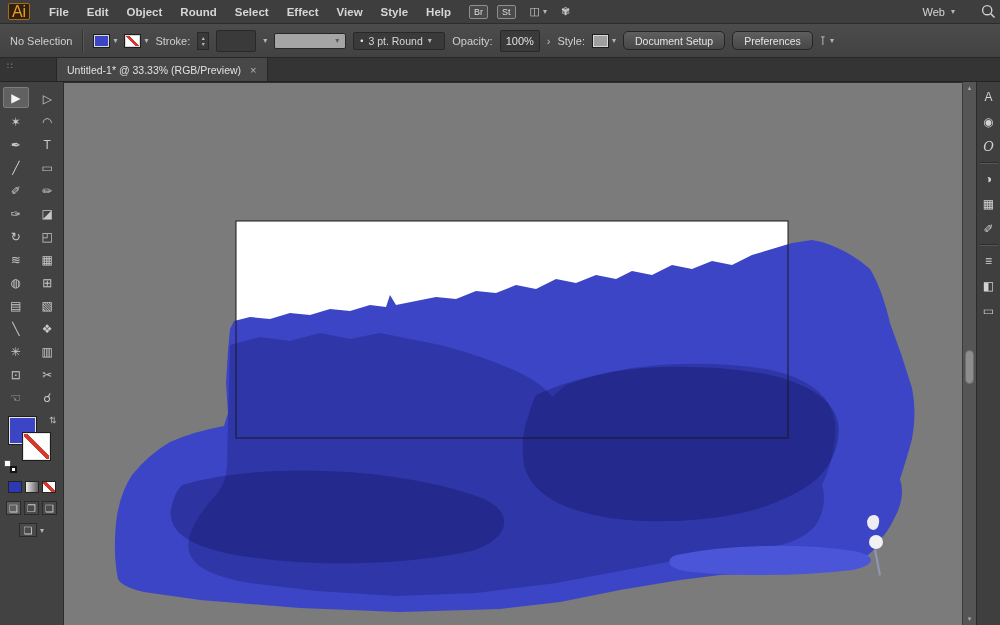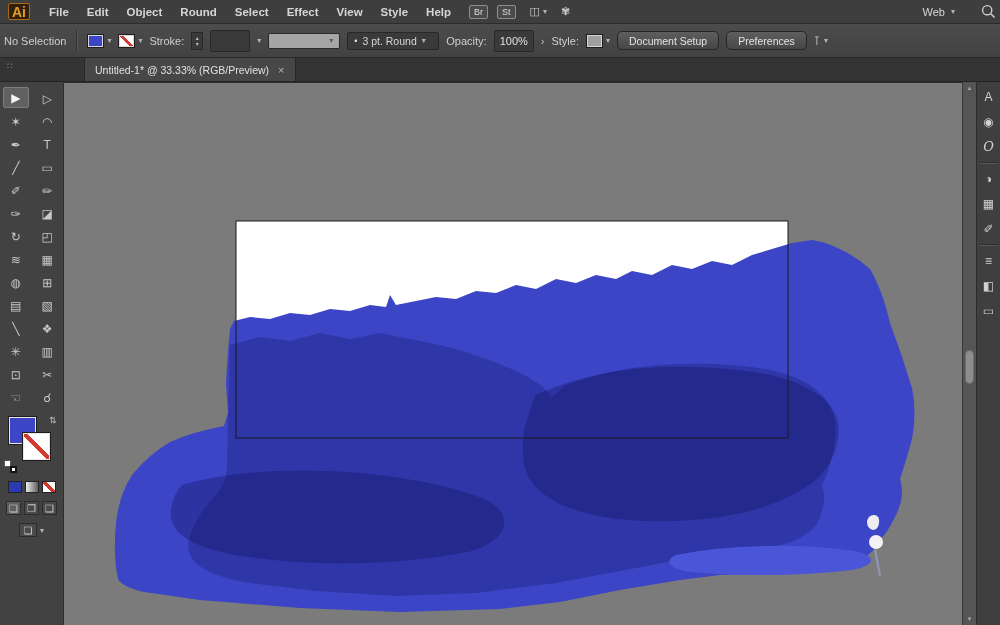--- a/index.html
+++ b/index.html
@@ -6,37 +6,37 @@
   body { margin:0; width:1000px; height:625px; overflow:hidden;
          background:#3d3d3d; color:#d6d6d6;
          font-family:"Liberation Sans", sans-serif; }
   #app { position:relative; width:1000px; height:625px; }
 
   
   .menubar { position:absolute; top:0; left:0; right:0; height:24px;
              background:#3e3e3e; border-bottom:1px solid #2c2c2c;
              display:flex; align-items:center; padding:0 8px; font-size:11.5px; }
   .logo { width:22px; height:17px; background:#30210d; border:1px solid #a96a1c;
-          color:#e89a2b; font-weight:bold; font-size:14px; border-radius:2px;
+          color:#e89a2b; font-weight:normal; font-size:16px; border-radius:2px;
           display:flex; align-items:center; justify-content:center; margin-right:10px; }
   .menu-item { padding:0 9px; cursor:default;font-weight:bold; }
   .mini-btn { border:1px solid #8f8f8f; border-radius:2px; font-size:9px;
               padding:1px 4px; margin-left:9px; color:#ddd; background:#4a4a4a; }
   .menu-icon { margin-left:14px; display:flex; align-items:center; gap:3px;
                color:#cfcfcf; font-size:11px; }
   .caret { font-size:8px; color:#b5b5b5; }
   .spacer { flex:1; }
   .workspace { display:flex; align-items:center; gap:6px; margin-right:26px; font-size:11px;text-align:right; }
   .search-icon { margin-right:-4px; }
 
   
   .controlbar { position:absolute; top:24px; left:0; right:0; height:34px;
                 background:linear-gradient(#4c4c4c,#424242);
                 border-bottom:1px solid #282828; display:flex; align-items:center;
-                padding:0 4px; gap:7px; font-size:11px; }
+                padding:0 10px; gap:7px; font-size:11px; }
   .cb-label { color:#cfcfcf; }
   .vdiv { width:1px; height:22px; background:#333; box-shadow:1px 0 0 #575757; margin:0 3px; }
   .swatch-combo { display:flex; align-items:center; gap:3px; }
   .sw { width:17px; height:14px; display:inline-block; border:1px solid #1e1e1e;
         box-shadow:inset 0 0 0 1px #d8d8d8; }
   .sw-fill  { background:#3c45c6; }
   .sw-none  { background:#fff linear-gradient(45deg,transparent 43%,#d23a2e 43%,#d23a2e 57%,transparent 57%); }
   .sw-style { background:#9f9f9f; }
   .stepper { display:inline-flex; flex-direction:column; width:12px; height:18px;
              background:#393939; border:1px solid #282828; align-items:center;
@@ -52,21 +52,21 @@
   .bullet { font-size:9px; color:#e8e8e8; }
   .chev { color:#c0c0c0; font-size:11px; }
   .cb-btn { height:19px; padding:0 11px; font-size:10.5px; color:#e4e4e4;
             background:linear-gradient(#5e5e5e,#474747); border:1px solid #252525;
             border-radius:5px; font-family:"Liberation Sans",sans-serif; }
   .icon-combo { display:flex; align-items:center; gap:4px; color:#cfcfcf; font-size:12px; }
 
   
   .tabbar { position:absolute; top:58px; left:0; right:0; height:24px;
             background:#343434; border-bottom:1px solid #232323; }
-  .tab { position:absolute; left:84px; top:0; height:23px; display:flex;
+  .tab { position:absolute; left:56px; top:0; height:23px; display:flex;
          align-items:center; gap:9px; padding:0 10px; background:#474747;
          border-left:1px solid #262626; border-right:1px solid #262626;
          font-size:10.5px; color:#e0e0e0; }
   .tab-close { color:#b3b3b3; font-size:11px; }
   .tb-grip { position:absolute; top:61px; left:7px; font-size:9px; color:#8f8f8f; z-index:2; }
 
   
   .toolbar { position:absolute; top:82px; left:0; width:64px; bottom:0;
              background:#424242; border-right:1px solid #2d2d2d; }
   .tools { display:grid; grid-template-columns:1fr 1fr; padding-top:5px; }

